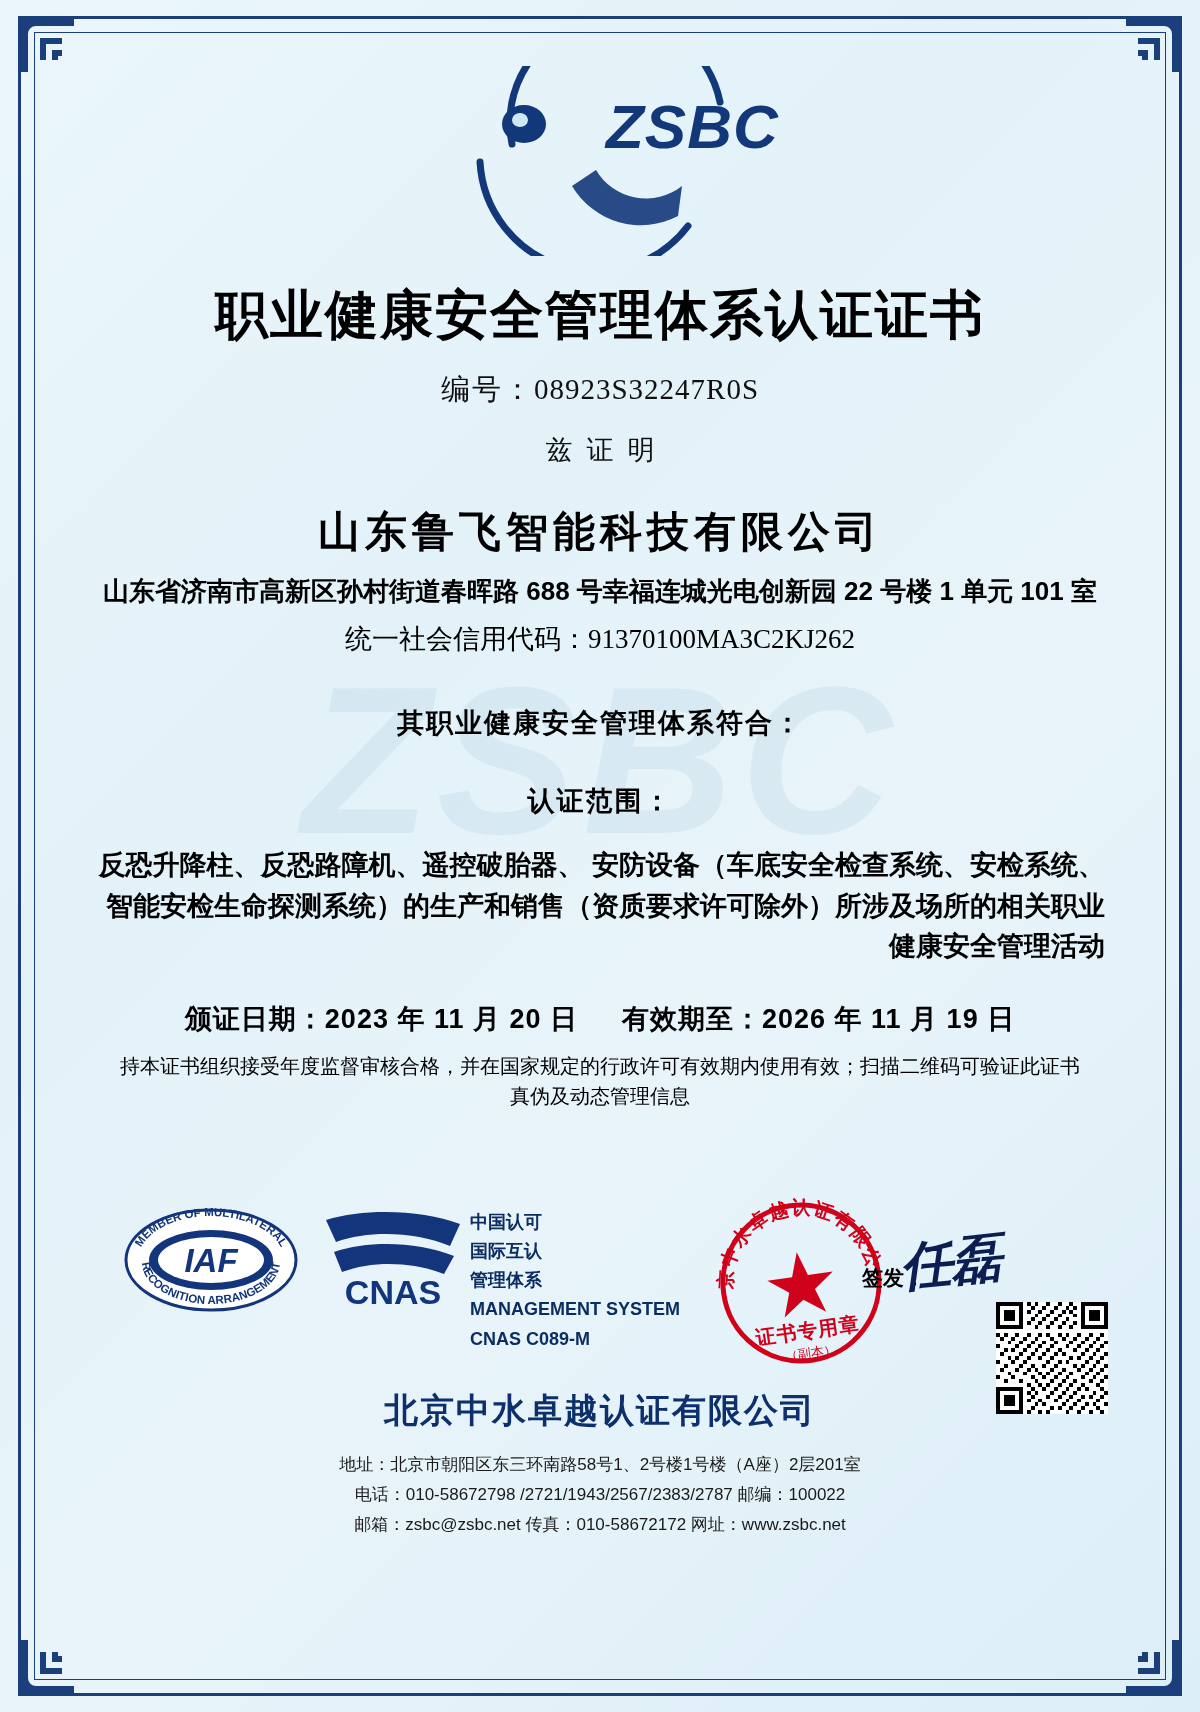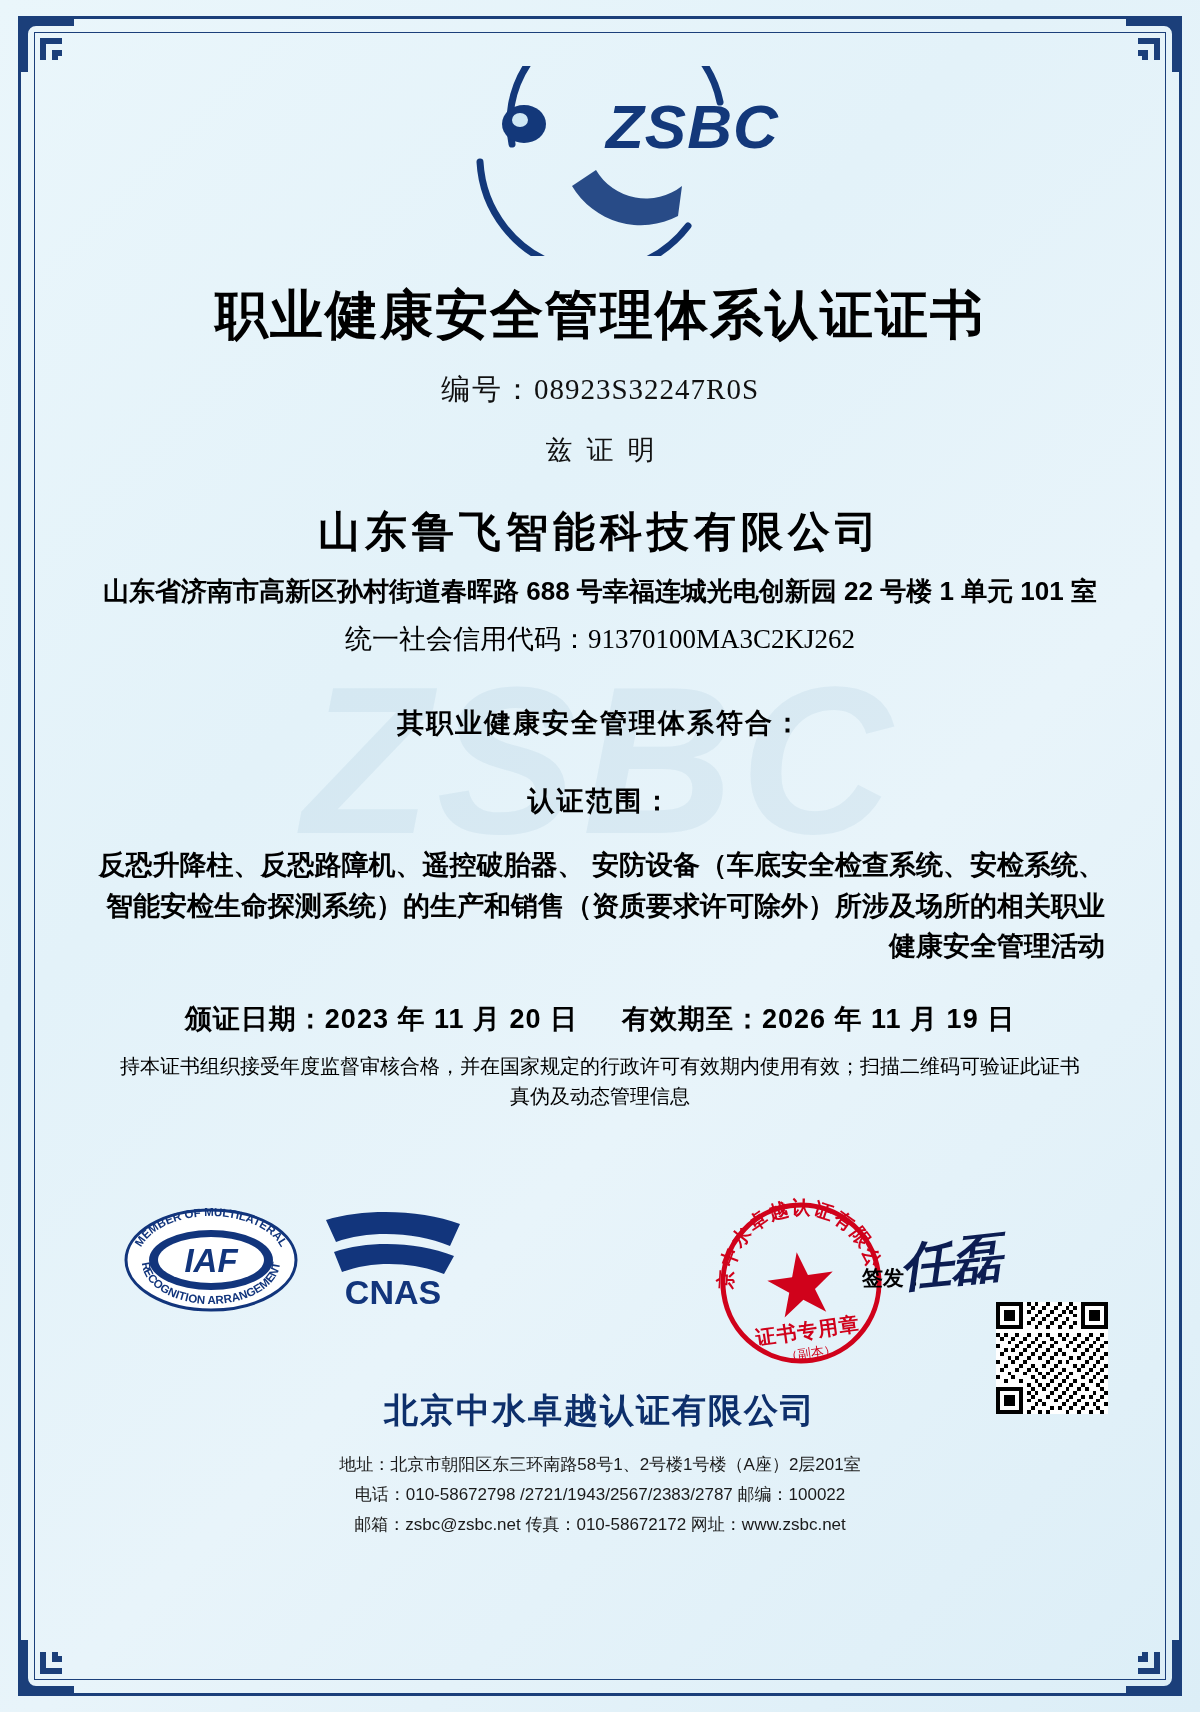--- a/index.html
+++ b/index.html
@@ -353,20 +353,27 @@
     </div>
 
     <div class="cnas">
       <svg width="150" height="96" viewBox="0 0 150 96">
         <path d="M8 8 C48 -4 104 -2 142 12 L132 34 C98 20 52 18 18 30 Z" fill="#12357c"></path>
         <path d="M16 40 C52 28 100 30 136 44 L126 62 C96 50 56 48 24 60 Z" fill="#12357c"></path>
         <text x="75" y="92" text-anchor="middle" font-family="Liberation Sans, sans-serif" font-size="34" font-weight="bold" fill="#12357c">CNAS</text>
       </svg>
     </div>
 
+    <div class="cnas-text">
+      <div>中国认可</div>
+      <div>国际互认</div>
+      <div>管理体系</div>
+      <div>MANAGEMENT SYSTEM</div>
+      <div>CNAS C089-M</div>
+    </div>
 
     <div class="seal">
       <svg width="190" height="186" viewBox="0 0 190 186">
         <g transform="rotate(-8 95 93)">
           <circle cx="95" cy="93" r="78" fill="none" stroke="#d0021b" stroke-width="5"></circle>
           <path id="sealArc" d="M26 93 A69 69 0 0 1 164 93" fill="none"></path>
           <text font-family="Liberation Sans, sans-serif" font-size="19" font-weight="bold" fill="#d0021b" letter-spacing="2">
             <textPath href="#sealArc" startOffset="50%" text-anchor="middle">北京中水卓越认证有限公司</textPath>
           </text>
           <polygon points="95,62 103,86 128,86 108,101 116,125 95,110 74,125 82,101 62,86 87,86" fill="#d0021b"></polygon>

